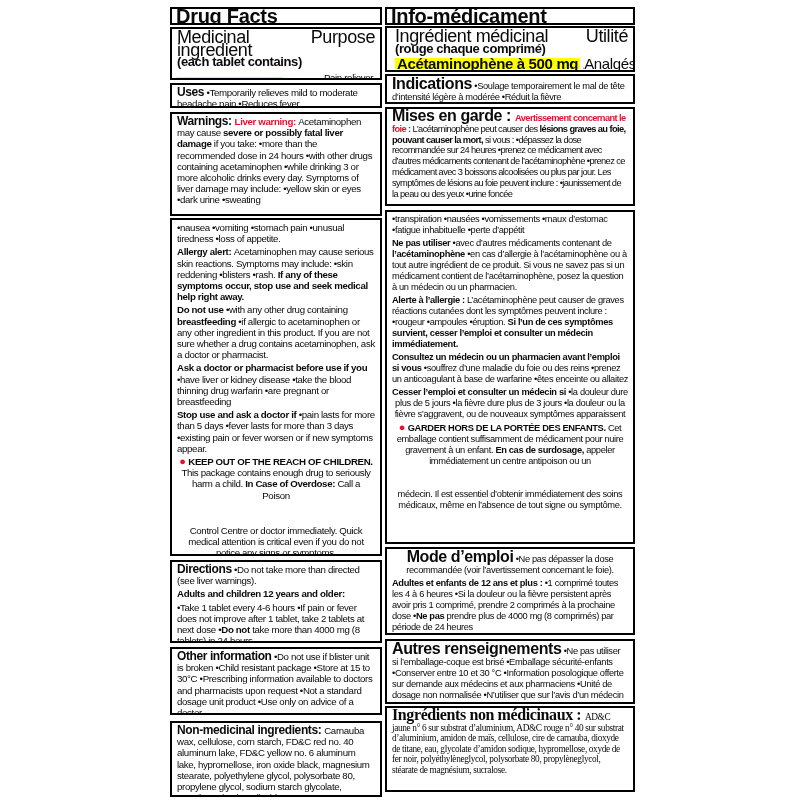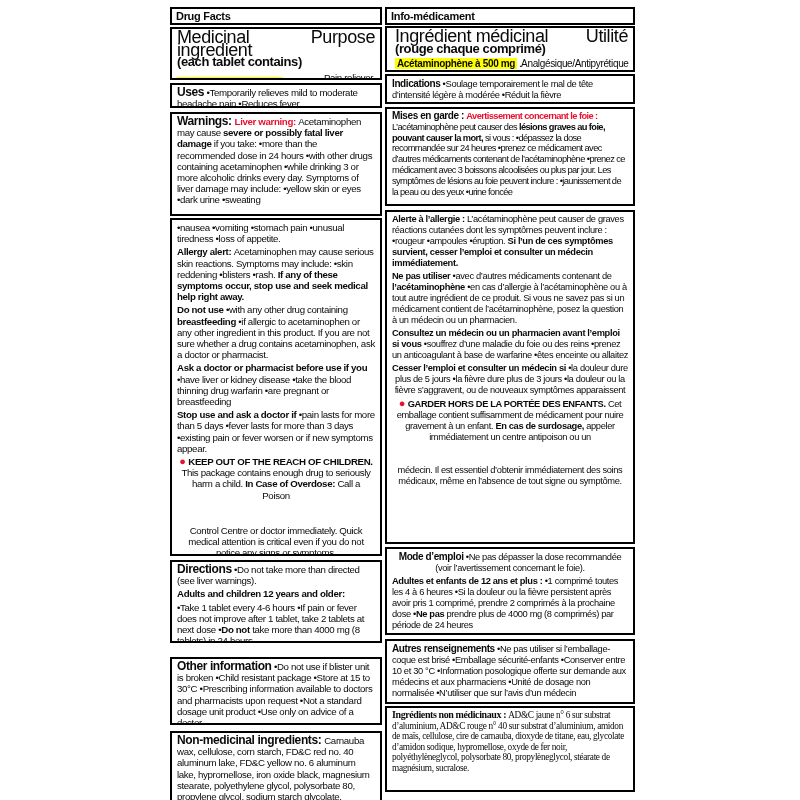--- a/index.html
+++ b/index.html
@@ -6,44 +6,44 @@
   *{box-sizing:border-box;}
   html,body{margin:0;padding:0;}
   body{background:#ffffff;font-family:"Liberation Sans","DejaVu Sans",sans-serif;color:var(--ink);}
   .sheet{position:relative;width:800px;height:800px;background:#fff;overflow:hidden;}
   .label{position:absolute;left:170px;top:7px;width:462px;display:flex;}
   .col{display:flex;flex-direction:column;}
   .col.left{width:212px;margin-right:3px;font-size:9.7px;line-height:11.2px;letter-spacing:-0.35px;}
   .col.right{width:250px;font-size:9.3px;line-height:11px;letter-spacing:-0.35px;}
   .bx{border:2px solid #000;background:#fff;padding:2px 5px;overflow:hidden;}
   .bx p{margin:0 0 2px 0;}
-  .titlebox{font-size:11px;font-weight:bold;line-height:13px;padding:1px 4px;letter-spacing:-0.3px;}
+  .titlebox{font-size:20px;font-weight:bold;line-height:13px;padding:1px 4px;letter-spacing:-0.3px;}
   .ingrow-head{display:flex;justify-content:space-between;font-weight:normal;font-size:18px;line-height:12.5px;letter-spacing:-0.4px;}
   .ingname{font-weight:bold;font-size:13px;line-height:12.5px;letter-spacing:-0.4px;}
   .leader-row{display:flex;align-items:center;margin-top:3px;white-space:nowrap;}
   .hl{background:var(--hl);padding:0 2px;}
   .dots{flex:1;overflow:hidden;letter-spacing:1.5px;color:#000;padding:0 2px;}
   .pv{text-align:right;white-space:normal;}
   .pv.en{width:64px;}
   .b{font-weight:bold;}
   .r{color:var(--red);}
   .h{font-weight:bold;font-size:12px;letter-spacing:-0.4px;}
-  .col.right .h{font-size:10px;}
+  .col.right .h{font-size:16px;}
   .dot{color:var(--red);font-size:11px;}
   .tight{letter-spacing:-0.6px;}
   .ctr{text-align:center;}
   .gapL{height:22px;}
   .gapR{height:20px;}
   
   .L1{height:18px;margin-bottom:2px;}
   .L2{height:53px;margin-bottom:3px;}
   .L3{height:25px;margin-bottom:4px;}
   .L4{height:104px;margin-bottom:2px;}
   .L5{height:338px;margin-bottom:4px;}
-  .L6{height:83px;margin-bottom:14px;}
+  .L6{height:83px;margin-bottom:4px;}
   .L7{height:68px;margin-bottom:6px;}
   .L8{height:76px;}
   
   .R1{height:18px;margin-bottom:1px;}
   .R2{height:46px;margin-bottom:2px;padding-left:8px;}
   .R3{height:30px;margin-bottom:3px;}
   .R4{height:99px;margin-bottom:4px;}
   .R5{height:334px;margin-bottom:3px;}
   .R6{height:88px;margin-bottom:4px;}
   .R7{height:65px;margin-bottom:2px;}
@@ -107,38 +107,39 @@
 
     <div class="col right">
       <div class="bx R1 titlebox">Info-médicament</div>
 
       <div class="bx R2">
         <div class="ingrow-head">
           <span>Ingrédient médicinal</span>
           <span>Utilité</span>
         </div>
         <div class="ingname">(rouge chaque comprimé)</div>
-        <div class="leader-row" style="font-size:10px">
+        <div class="leader-row" style="font-size:15px">
           <span class="hl b">Acétaminophène à 500 mg</span>
           <span class="dots">..........</span>
           <span class="pv">Analgésique/Antipyrétique</span>
         </div>
       </div>
 
       <div class="bx R3">
         <p><span class="h">Indications</span><span>  •Soulage temporairement le mal de tête d’intensité légère à modérée  •Réduit la fièvre</span></p>
       </div>
 
       <div class="bx R4" style="line-height:10.8px">
         <p class="tight"><span class="h">Mises en garde : </span><span class="b r">Avertissement concernant le foie :</span><span> L’acétaminophène peut causer des </span><span class="b">lésions graves au foie, pouvant causer la mort,</span><span> si vous :  •dépassez la dose recommandée sur 24 heures  •prenez ce médicament avec d’autres médicaments contenant de l’acétaminophène •prenez ce médicament avec 3 boissons alcoolisées ou plus par jour. Les symptômes de lésions au foie peuvent inclure : •jaunissement de la peau ou des yeux  •urine foncée</span></p>
       </div>
 
       <div class="bx R5">
+        <p><span>•transpiration  •nausées  •vomissements  •maux d’estomac •fatigue inhabituelle  •perte d’appétit</span></p>
+        <p><span class="b">Ne pas utiliser </span><span> •avec d’autres médicaments contenant de </span><span class="b">l’acétaminophène</span><span>  •en cas d’allergie à l’acétaminophène ou à tout autre ingrédient de ce produit. Si vous ne savez pas si un médicament contient de l’acétaminophène, posez la question à un médecin ou un pharmacien.</span></p>
         <p><span class="b">Alerte à l’allergie : </span><span>L’acétaminophène peut causer de graves réactions cutanées dont les symptômes peuvent inclure : •rougeur  •ampoules  •éruption. </span><span class="b">Si l’un de ces symptômes survient, cesser l’emploi et consulter un médecin immédiatement.</span></p>
-        <p><span class="b">Ne pas utiliser </span><span> •avec d’autres médicaments contenant de </span><span class="b">l’acétaminophène</span><span>  •en cas d’allergie à l’acétaminophène ou à tout autre ingrédient de ce produit. Si vous ne savez pas si un médicament contient de l’acétaminophène, posez la question à un médecin ou un pharmacien.</span></p>
         <p><span class="b">Consultez un médecin ou un pharmacien avant l’emploi si vous </span><span> •souffrez d’une maladie du foie ou des reins  •prenez un anticoagulant à base de warfarine  •êtes enceinte ou allaitez</span></p>
         <p class="ctr"><span class="b">Cesser l’emploi et consulter un médecin si </span><span> •la douleur dure plus de 5 jours  •la fièvre dure plus de 3 jours  •la douleur ou la fièvre s’aggravent, ou de nouveaux symptômes apparaissent</span></p>
         <p class="ctr"><span class="dot">● </span><span class="b">GARDER HORS DE LA PORTÉE DES ENFANTS.</span><span> Cet emballage contient suffisamment de médicament pour nuire gravement à un enfant. </span><span class="b">En cas de surdosage,</span><span> appeler immédiatement un centre antipoison ou un</span></p>
         <div class="gapR"></div>
         <p class="ctr"><span>médecin. Il est essentiel d’obtenir immédiatement des soins médicaux, même en l’absence de tout signe ou symptôme.</span></p>
       </div>
 
       <div class="bx R6">
         <p class="ctr"><span class="h">Mode d’emploi</span><span>  •Ne pas dépasser la dose recommandée (voir l’avertissement concernant le foie).</span></p>
         <p><span class="b">Adultes et enfants de 12 ans et plus : </span><span>•1 comprimé toutes les 4 à 6 heures  •Si la douleur ou la fièvre persistent après avoir pris 1 comprimé, prendre 2 comprimés à la prochaine dose  •</span><span class="b">Ne pas</span><span> prendre plus de 4000 mg (8 comprimés) par période de 24 heures</span></p>

